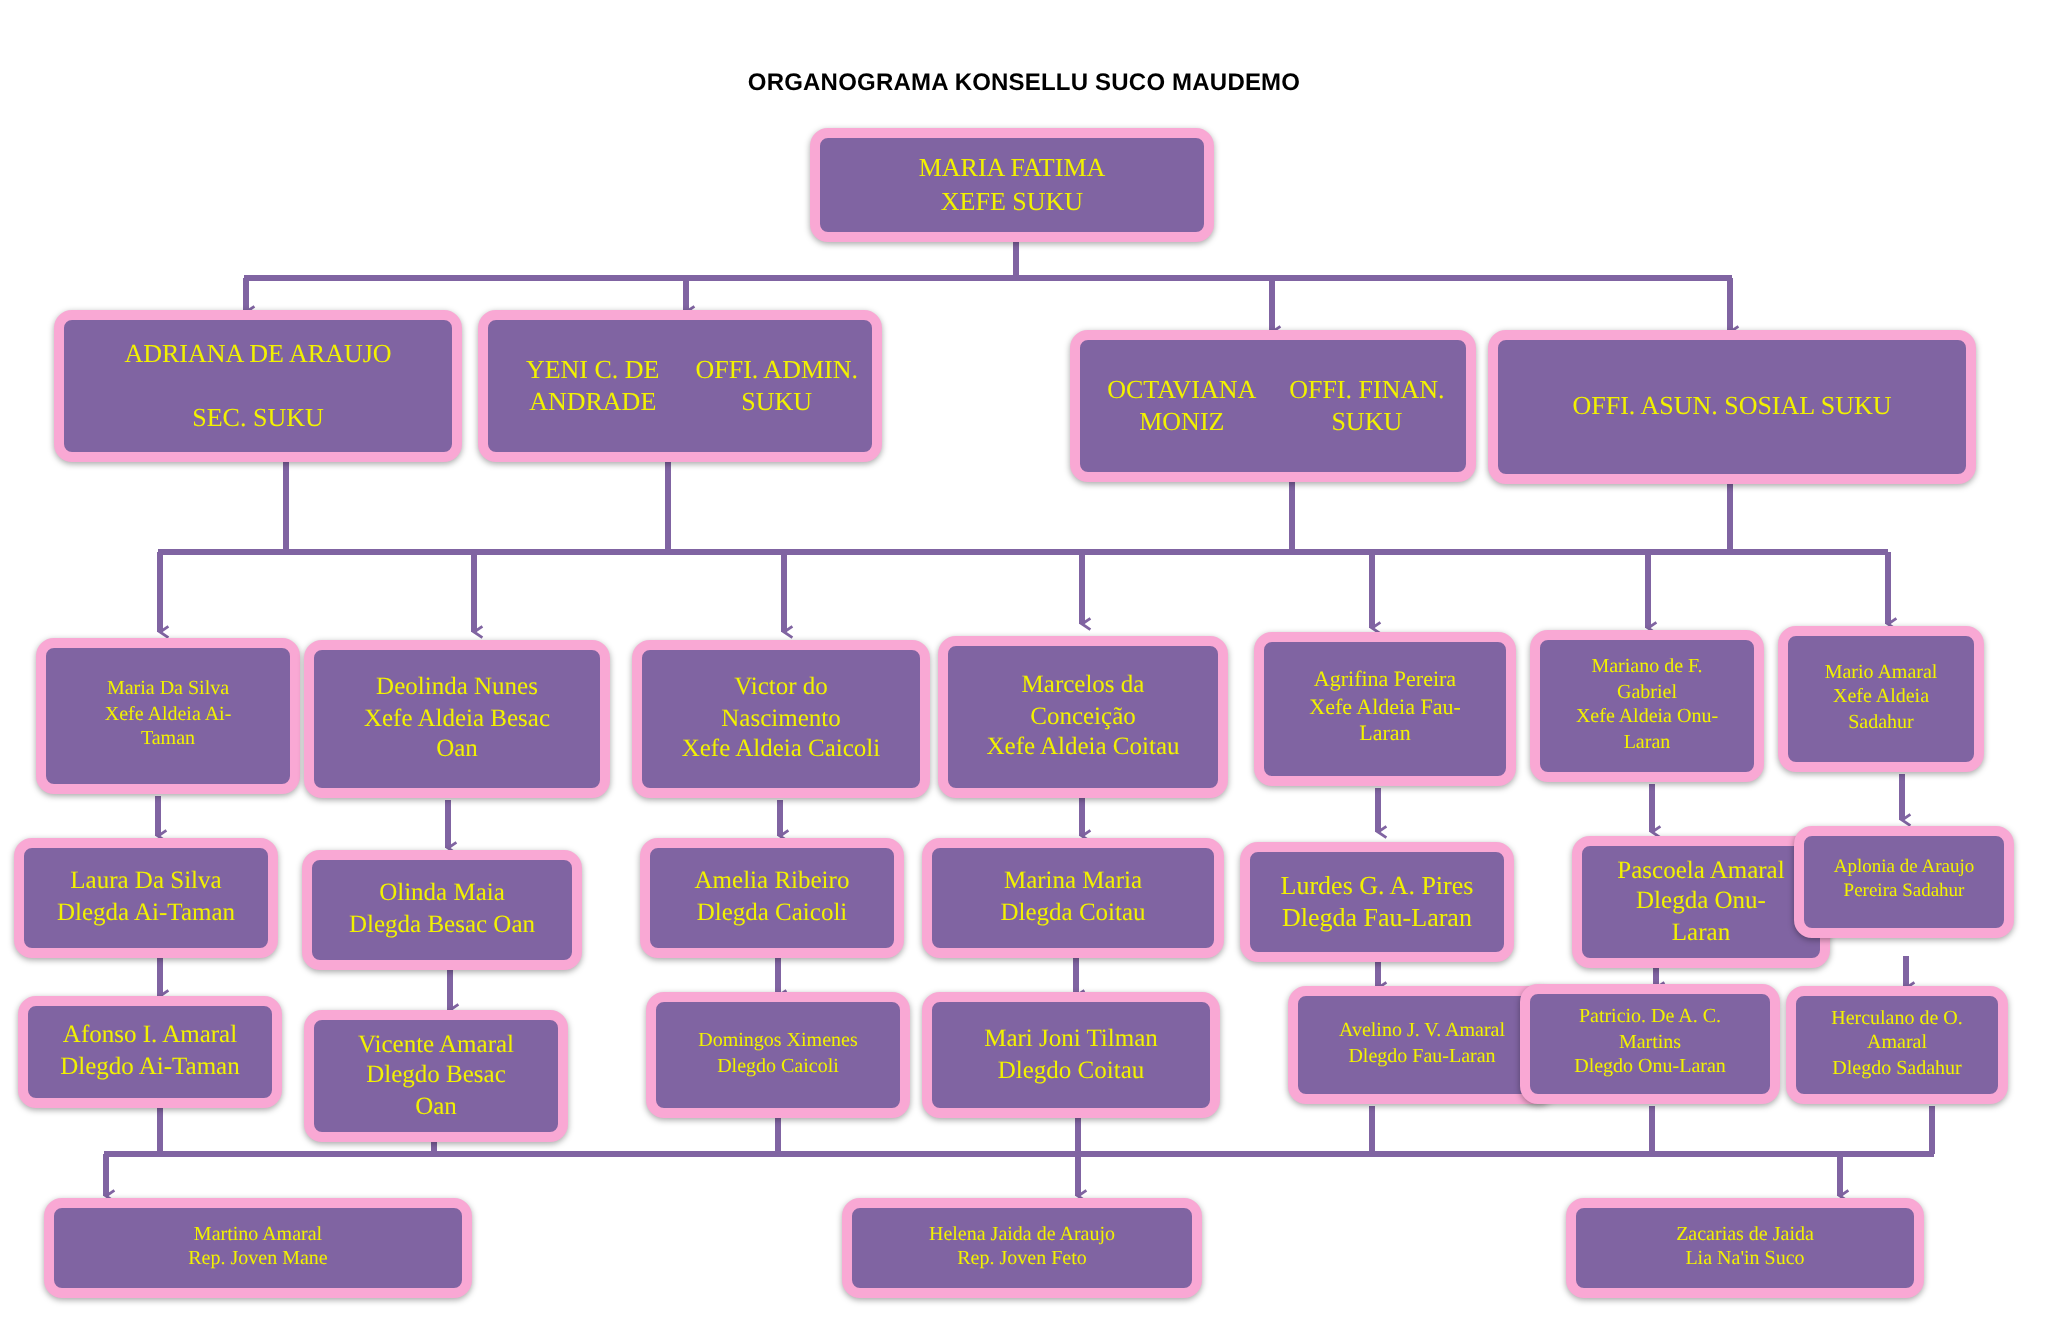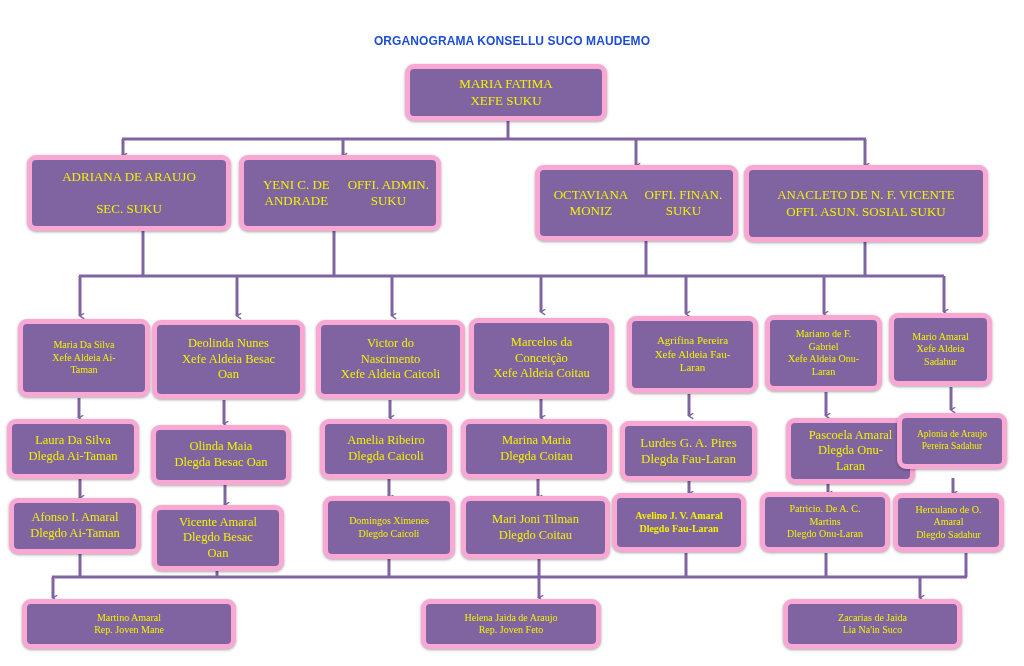--- a/index.html
+++ b/index.html
@@ -1,17 +1,17 @@
 <!DOCTYPE html>
 <html><head>
 <meta charset="utf-8">
 <style>
   html, body { margin:0; padding:0; background:#ffffff; }
   body { width:1024px; height:666px; position:relative; overflow:hidden; font-family:"Liberation Serif", serif; }
-  .title { position:absolute; left:0; width:1024px; top:34px; text-align:center; font-family:"Liberation Sans", sans-serif; font-weight:bold; font-size:12px; color:#1d4ed8; letter-spacing:0.1px; }
+  .title { position:absolute; left:0; width:1024px; top:34px; text-align:center; font-family:"Liberation Sans", sans-serif; font-weight:bold; font-size:12px; color:#000000; letter-spacing:0.1px; }
   svg.lines { position:absolute; left:0; top:0; width:1024px; height:666px; }
   .box { position:absolute; background:#8064a2; border-radius:9px; border:5px solid #f9a8d4; box-shadow:0 1px 3px rgba(0,0,0,0.35); display:flex; align-items:center; justify-content:center; text-align:center; color:#f2f200; box-sizing:border-box; line-height:1.25; padding:2px 4px; white-space:pre-line; }
   .f13 { font-size:13px; }
   .f12 { font-size:12.5px; }
   .f11 { font-size:11px; }
   .f10 { font-size:10px; }
   .f9  { font-size:9.5px; }
 </style>
 </head>
 <body>
@@ -87,21 +87,20 @@
 </div>
 <div class="box f13" style="left:239px; top:155px; width:202px; height:76px; flex-direction:row;">
   <span>YENI C. DE ANDRADE</span>
   <span>OFFI. ADMIN. SUKU</span>
 </div>
 <div class="box f13" style="left:535px; top:165px; width:203px; height:76px; flex-direction:row;">
   <span>OCTAVIANA MONIZ</span>
   <span>OFFI. FINAN. SUKU</span>
 </div>
 <div class="box f13" style="left:744px; top:165px; width:244px; height:77px; flex-direction:column;">
-  <span>ANACLETO DE N. F. VICENTE</span>
   <span>OFFI. ASUN. SOSIAL SUKU</span>
 </div>
 
 <div class="box f10" style="left:18px; top:319px; width:132px; height:78px;">Maria Da Silva
 Xefe Aldeia Ai-
 Taman</div>
 <div class="box f12" style="left:152px; top:320px; width:153px; height:79px;">Deolinda Nunes
 Xefe Aldeia Besac
 Oan</div>
 <div class="box f12" style="left:316px; top:320px; width:149px; height:79px;">Victor do
@@ -139,21 +138,21 @@
 
 <div class="box f12" style="left:9px; top:498px; width:132px; height:56px;">Afonso I. Amaral
 Dlegdo Ai-Taman</div>
 <div class="box f12" style="left:152px; top:505px; width:132px; height:66px;">Vicente Amaral
 Dlegdo Besac
 Oan</div>
 <div class="box f10" style="left:323px; top:496px; width:132px; height:63px;">Domingos Ximenes
 Dlegdo Caicoli</div>
 <div class="box f12" style="left:461px; top:496px; width:149px; height:63px;">Mari Joni Tilman
 Dlegdo Coitau</div>
-<div class="box f10" style="left:612px; top:493px; width:134px; height:59px;font-weight:bold;">Avelino J. V. Amaral
+<div class="box f10" style="left:644px; top:493px; width:134px; height:59px;">Avelino J. V. Amaral
 Dlegdo Fau-Laran</div>
 <div class="box f10" style="left:760px; top:492px; width:130px; height:60px;">Patricio. De A. C.
 Martins
 Dlegdo Onu-Laran</div>
 <div class="box f10" style="left:893px; top:493px; width:111px; height:59px;">Herculano de O.
 Amaral
 Dlegdo Sadahur</div>
 
 <div class="box f10" style="left:22px; top:599px; width:214px; height:50px;">Martino Amaral
 Rep. Joven Mane</div>

